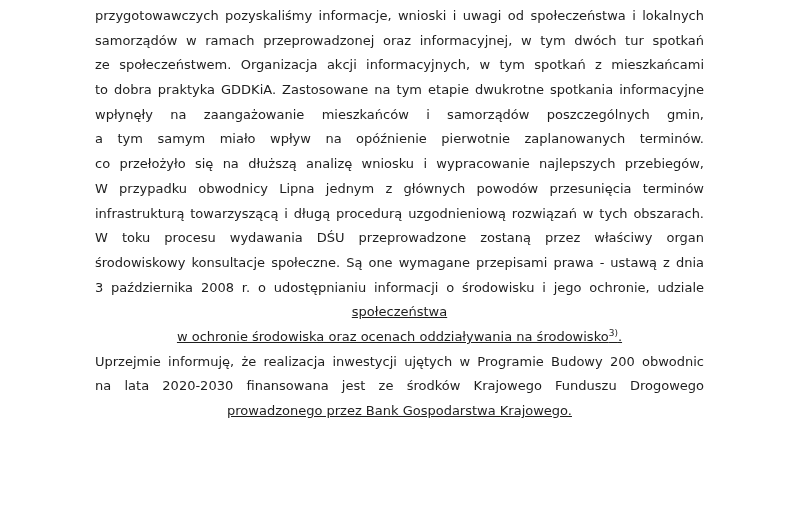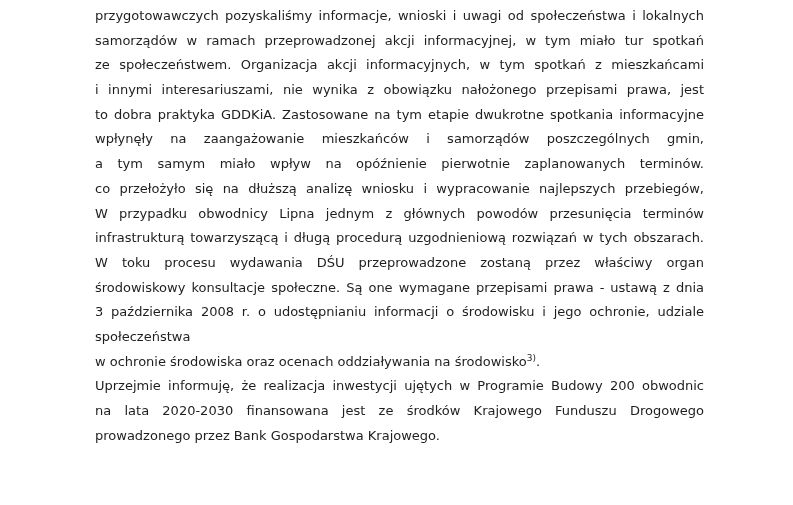--- a/index.html
+++ b/index.html
@@ -32,37 +32,37 @@
   }
   .line {
     height: 24.7px;
     overflow: hidden;
   }
   .jl {
     text-align: justify;
     text-align-last: justify;
   }
   .left {
-    text-align: left;
+    text-align: center;
+    text-decoration: underline;
   }
   sup.fnref {
     font-size: 9px;
     line-height: 0;
     vertical-align: super;
   }
 </style>
 </head>
 <body>
 
 <div class="page">
   <div class="textblock">
     <div class="line jl">przygotowawczych pozyskaliśmy informacje, wnioski i uwagi od społeczeństwa i lokalnych</div>
-    <div class="line jl">samorządów w ramach przeprowadzonej akcji informacyjnej, w tym miało tur spotkań</div>
+    <div class="line jl">samorządów w ramach przeprowadzonej oraz informacyjnej, w tym dwóch tur spotkań</div>
     <div class="line jl">ze społeczeństwem. Organizacja akcji informacyjnych, w tym spotkań z mieszkańcami</div>
-    <div class="line jl">i innymi interesariuszami, nie wynika z obowiązku nałożonego przepisami prawa, jest</div>
     <div class="line jl">to dobra praktyka GDDKiA. Zastosowane na tym etapie dwukrotne spotkania informacyjne</div>
     <div class="line jl">wpłynęły na zaangażowanie mieszkańców i samorządów poszczególnych gmin,</div>
     <div class="line jl">a tym samym miało wpływ na opóźnienie pierwotnie zaplanowanych terminów.</div>
     <div class="line jl">co przełożyło się na dłuższą analizę wniosku i wypracowanie najlepszych przebiegów,</div>
     <div class="line jl">W przypadku obwodnicy Lipna jednym z głównych powodów przesunięcia terminów</div>
     <div class="line jl">infrastrukturą towarzyszącą i długą procedurą uzgodnieniową rozwiązań w tych obszarach.</div>
     <div class="line jl">W toku procesu wydawania DŚU przeprowadzone zostaną przez właściwy organ</div>
     <div class="line jl">środowiskowy konsultacje społeczne. Są one wymagane przepisami prawa - ustawą z dnia</div>
     <div class="line jl">3 października 2008 r. o udostępnianiu informacji o środowisku i jego ochronie, udziale</div>
     <div class="line left">społeczeństwa</div>

